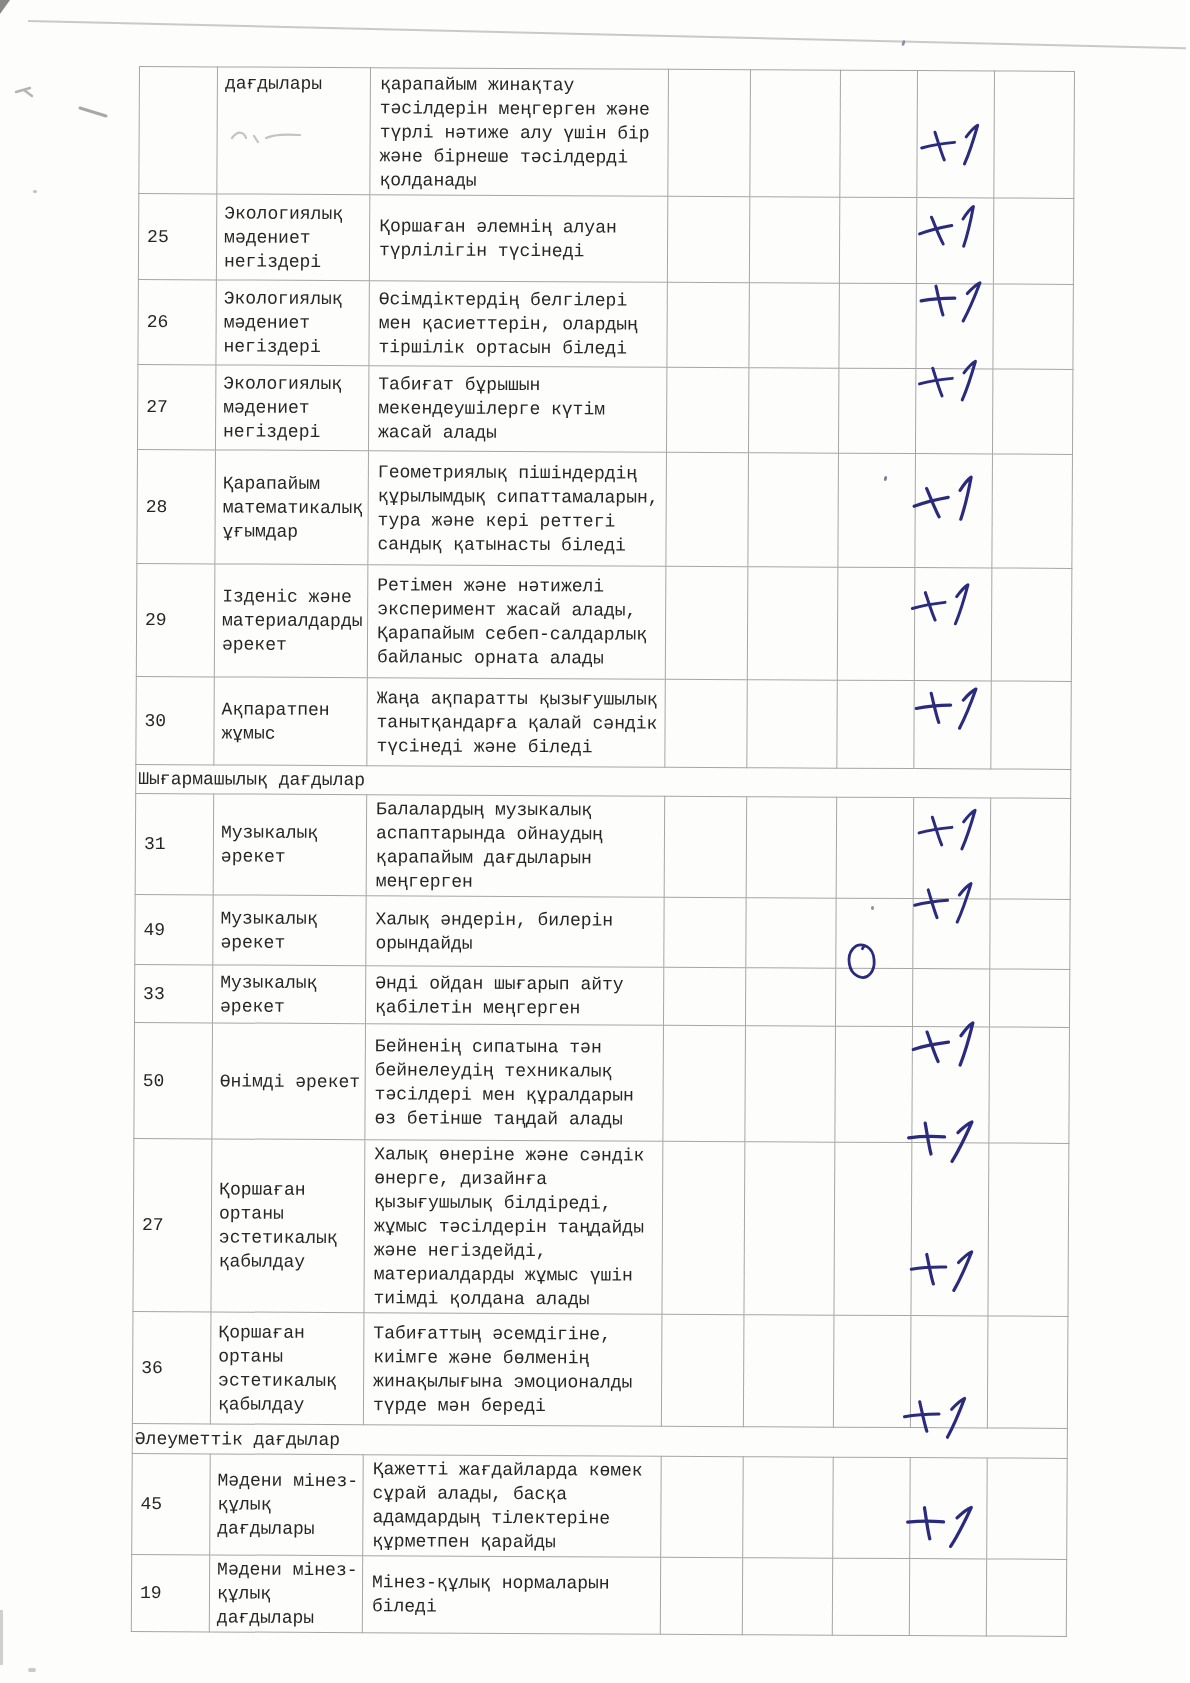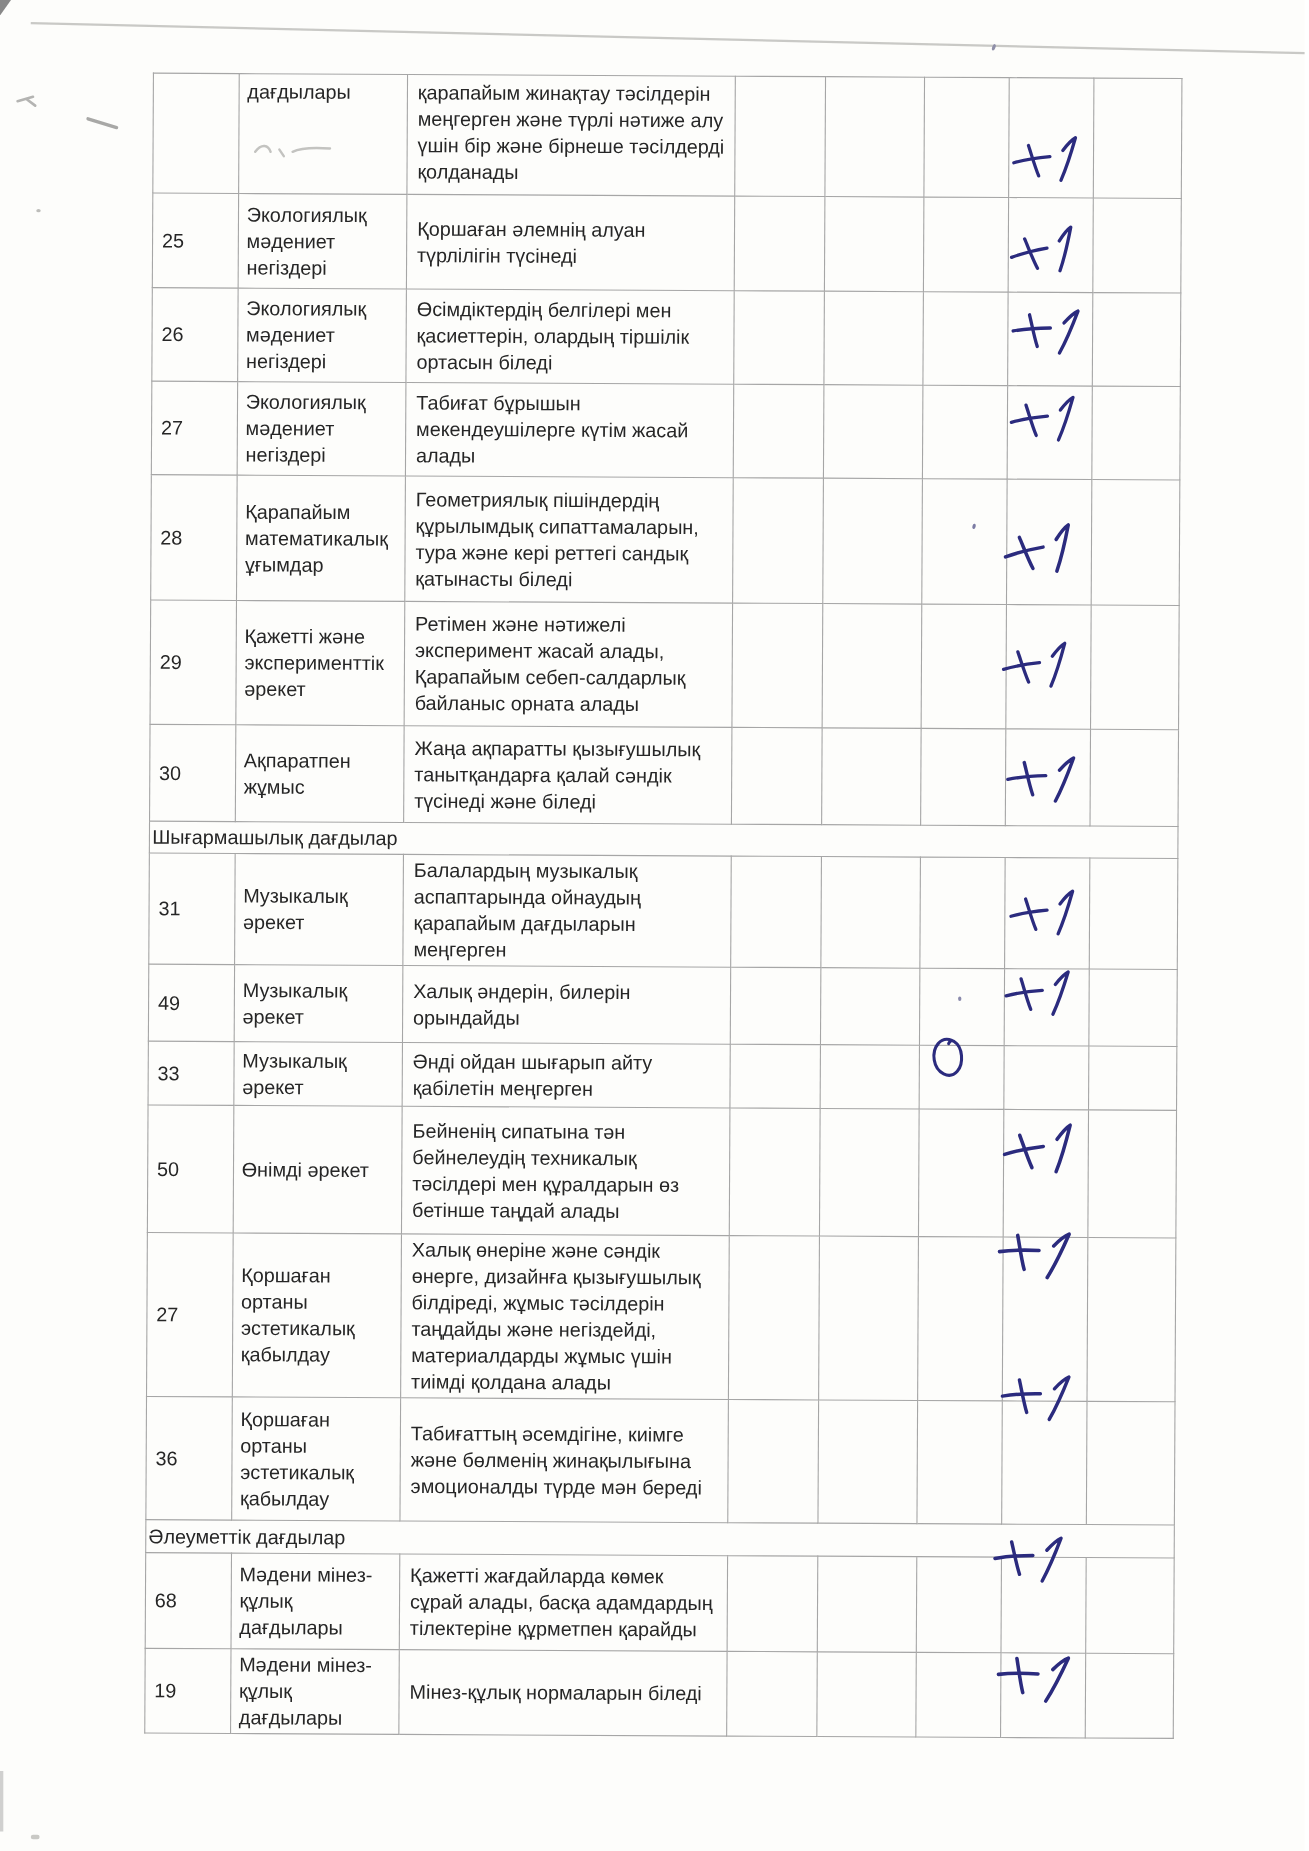--- a/index.html
+++ b/index.html
@@ -1,20 +1,20 @@
 <!DOCTYPE html>
 <html><head>
 <meta charset="utf-8">
 <title>Document</title>
 <style>
   html,body{margin:0;padding:0;background:#ffffff;}
   .page{
     position:relative;width:1186px;height:1683px;overflow:hidden;
     background:#fdfdfb;
-    font-family:Liberation Sans, sans-serif;
+    font-family:Liberation Mono, monospace;
     color:#262626;
   }
   
   .scan-line-top{position:absolute;left:28px;top:20px;width:1175px;height:0;
     border-top:2px solid #c0bfbc;transform:rotate(1.35deg);transform-origin:left top;opacity:.85;}
   .corner-wedge{position:absolute;left:0;top:0;width:10px;height:14px;background:#4a4a4a;opacity:.65;
     clip-path:polygon(0 0,100% 0,0 100%);}
   .edge-bar{position:absolute;left:0;top:1610px;width:3px;height:55px;background:#9a9a9a;opacity:.45;}
   .speck{position:absolute;border-radius:50%;}
   
@@ -128,21 +128,21 @@
           <td class="cat"><span>Қарапайым математикалық ұғымдар</span></td>
           <td class="desc"><span>Геометриялық пішіндердің құрылымдық сипаттамаларын, тура және кері реттегі сандық қатынасты біледі</span></td>
           <td class="score"></td>
             <td class="score"></td>
             <td class="score"></td>
             <td class="score"></td>
             <td class="score"></td>
         </tr>
         <tr style="height:113px">
           <td class="num"><span>29</span></td>
-          <td class="cat"><span>Қажетті және эксперименттік әрекет</span></td>
+          <td class="cat"><span>Ізденіс және материалдарды әрекет</span></td>
           <td class="desc"><span>Ретімен және нәтижелі эксперимент жасай алады, Қарапайым себеп-салдарлық байланыс орната алады</span></td>
           <td class="score"></td>
             <td class="score"></td>
             <td class="score"></td>
             <td class="score"></td>
             <td class="score"></td>
         </tr>
         <tr style="height:88px">
           <td class="num"><span>30</span></td>
           <td class="cat"><span>Ақпаратпен жұмыс</span></td>
@@ -213,21 +213,21 @@
           <td class="score"></td>
             <td class="score"></td>
             <td class="score"></td>
             <td class="score"></td>
             <td class="score"></td>
         </tr>
         <tr style="height:30px">
           <td class="section" colspan="8"><span>Әлеуметтік дағдылар</span></td>
         </tr>
         <tr style="height:87px">
-          <td class="num"><span>68</span></td>
+          <td class="num"><span>45</span></td>
           <td class="cat"><span>Мәдени мінез-құлық дағдылары</span></td>
           <td class="desc"><span>Қажетті жағдайларда көмек сұрай алады, басқа адамдардың тілектеріне құрметпен қарайды</span></td>
           <td class="score"></td>
             <td class="score"></td>
             <td class="score"></td>
             <td class="score"></td>
             <td class="score"></td>
         </tr>
         <tr style="height:76px">
           <td class="num"><span>19</span></td>

